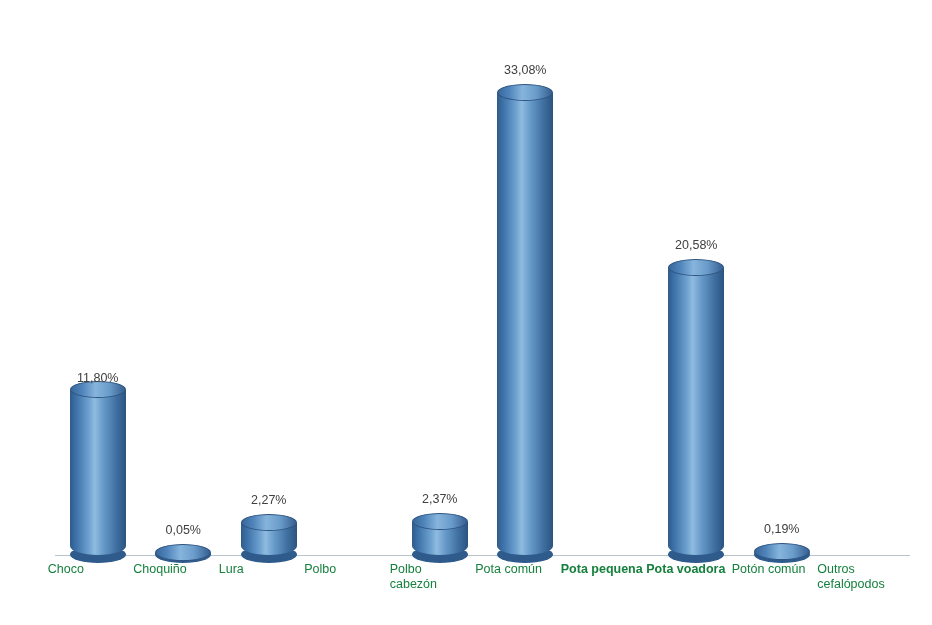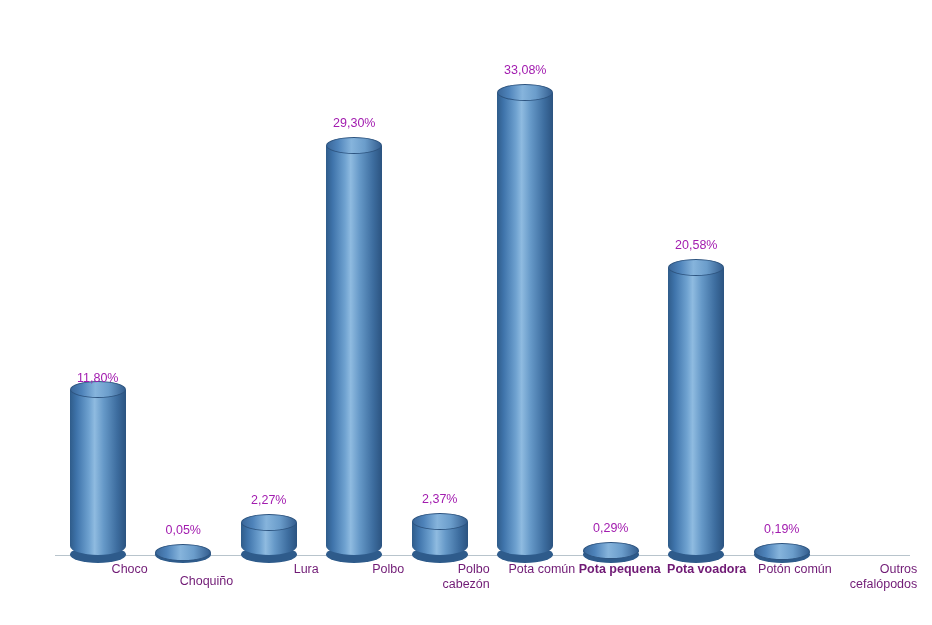--- a/index.html
+++ b/index.html
@@ -87,30 +87,30 @@
     border-radius: 50%;
     background: #2e5b8b;
     z-index: -1;
   }
   .value-label {
     position: absolute;
     left: 50%;
     transform: translateX(-50%);
     white-space: nowrap;
     font-size: 12.5px;
-    color: #a21caf;
+    color: #404040;
     font-family: "Liberation Sans", sans-serif;
   }
   .cat-label {
     position: absolute;
     top: 562px;
     width: 100px;
-    text-align: right;
+    text-align: left;
     font-size: 12.5px;
-    color: #701a75;
+    color: #15803d;
     line-height: 15px;
     font-family: "Liberation Sans", sans-serif;
   }
 </style>
 </head>
 <body>
 
 <div id="chart-root">
   <div class="axis-line"></div>
   <div class="plot-area" id="plot-area">
@@ -131,51 +131,35 @@
         <div class="value-label" style="bottom: 18px;">0,05%</div>
       </div>
       <div class="bar-slot" style="left: 171px; width: 85.5px;">
         <div class="cyl" style="height: 31.7031px;">
           <div class="cyl-bottom"></div>
           <div class="cyl-body" style="height: 31.7031px;"></div>
           <div class="cyl-top" style="bottom: 23.7031px;"></div>
         </div>
         <div class="value-label" style="bottom: 47.7031px; text-align: right;">2,27%</div>
       </div>
-      <div class="bar-slot" style="left: 256.5px; width: 85.5px;">
-        <div class="cyl" style="height: 409.208px;">
-          <div class="cyl-bottom"></div>
-          <div class="cyl-body" style="height: 409.208px;"></div>
-          <div class="cyl-top" style="bottom: 401.208px;"></div>
-        </div>
-        <div class="value-label" style="bottom: 425.208px;">29,30%</div>
-      </div>
       <div class="bar-slot" style="left: 342px; width: 85.5px;">
         <div class="cyl" style="height: 33.0998px;">
           <div class="cyl-bottom"></div>
           <div class="cyl-body" style="height: 33.0998px;"></div>
           <div class="cyl-top" style="bottom: 25.0998px;"></div>
         </div>
         <div class="value-label" style="bottom: 49.0998px; margin-top: 8px;">2,37%</div>
       </div>
       <div class="bar-slot" style="left: 427.5px; width: 85.5px;">
         <div class="cyl" style="height: 462px;">
           <div class="cyl-bottom"></div>
           <div class="cyl-body" style="height: 462px;"></div>
           <div class="cyl-top" style="bottom: 454px;"></div>
         </div>
         <div class="value-label" style="bottom: 478px;">33,08%</div>
-      </div>
-      <div class="bar-slot" style="left: 513px; width: 85.5px;">
-        <div class="cyl" style="height: 4.05018px;">
-          <div class="cyl-bottom"></div>
-          <div class="cyl-body" style="height: 4.05018px;"></div>
-          <div class="cyl-top" style="bottom: -3.94982px;"></div>
-        </div>
-        <div class="value-label" style="bottom: 20.0502px;">0,29%</div>
       </div>
       <div class="bar-slot" style="left: 598.5px; width: 85.5px;">
         <div class="cyl" style="height: 287.423px;">
           <div class="cyl-bottom"></div>
           <div class="cyl-body" style="height: 287.423px;"></div>
           <div class="cyl-top" style="bottom: 279.423px;"></div>
         </div>
         <div class="value-label" style="bottom: 303.423px;">20,58%</div>
       </div>
       <div class="bar-slot" style="left: 684px; width: 85.5px;">
@@ -184,21 +168,21 @@
           <div class="cyl-body" style="height: 2.65357px;"></div>
           <div class="cyl-top" style="bottom: -5.34643px;"></div>
         </div>
         <div class="value-label" style="bottom: 18.6536px;">0,19%</div>
       </div>
     </div>
   <div id="category-labels">
       <div class="cat-label" style="left: 47.75px;">
         <div>Choco</div>
       </div>
-      <div class="cat-label" style="left: 133.25px; margin-top: 12px;">
+      <div class="cat-label" style="left: 133.25px;">
         <div>Choquiño</div>
       </div>
       <div class="cat-label" style="left: 218.75px;">
         <div>Lura</div>
       </div>
       <div class="cat-label" style="left: 304.25px;">
         <div>Polbo</div>
       </div>
       <div class="cat-label" style="left: 389.75px;">
         <div>Polbo</div>

